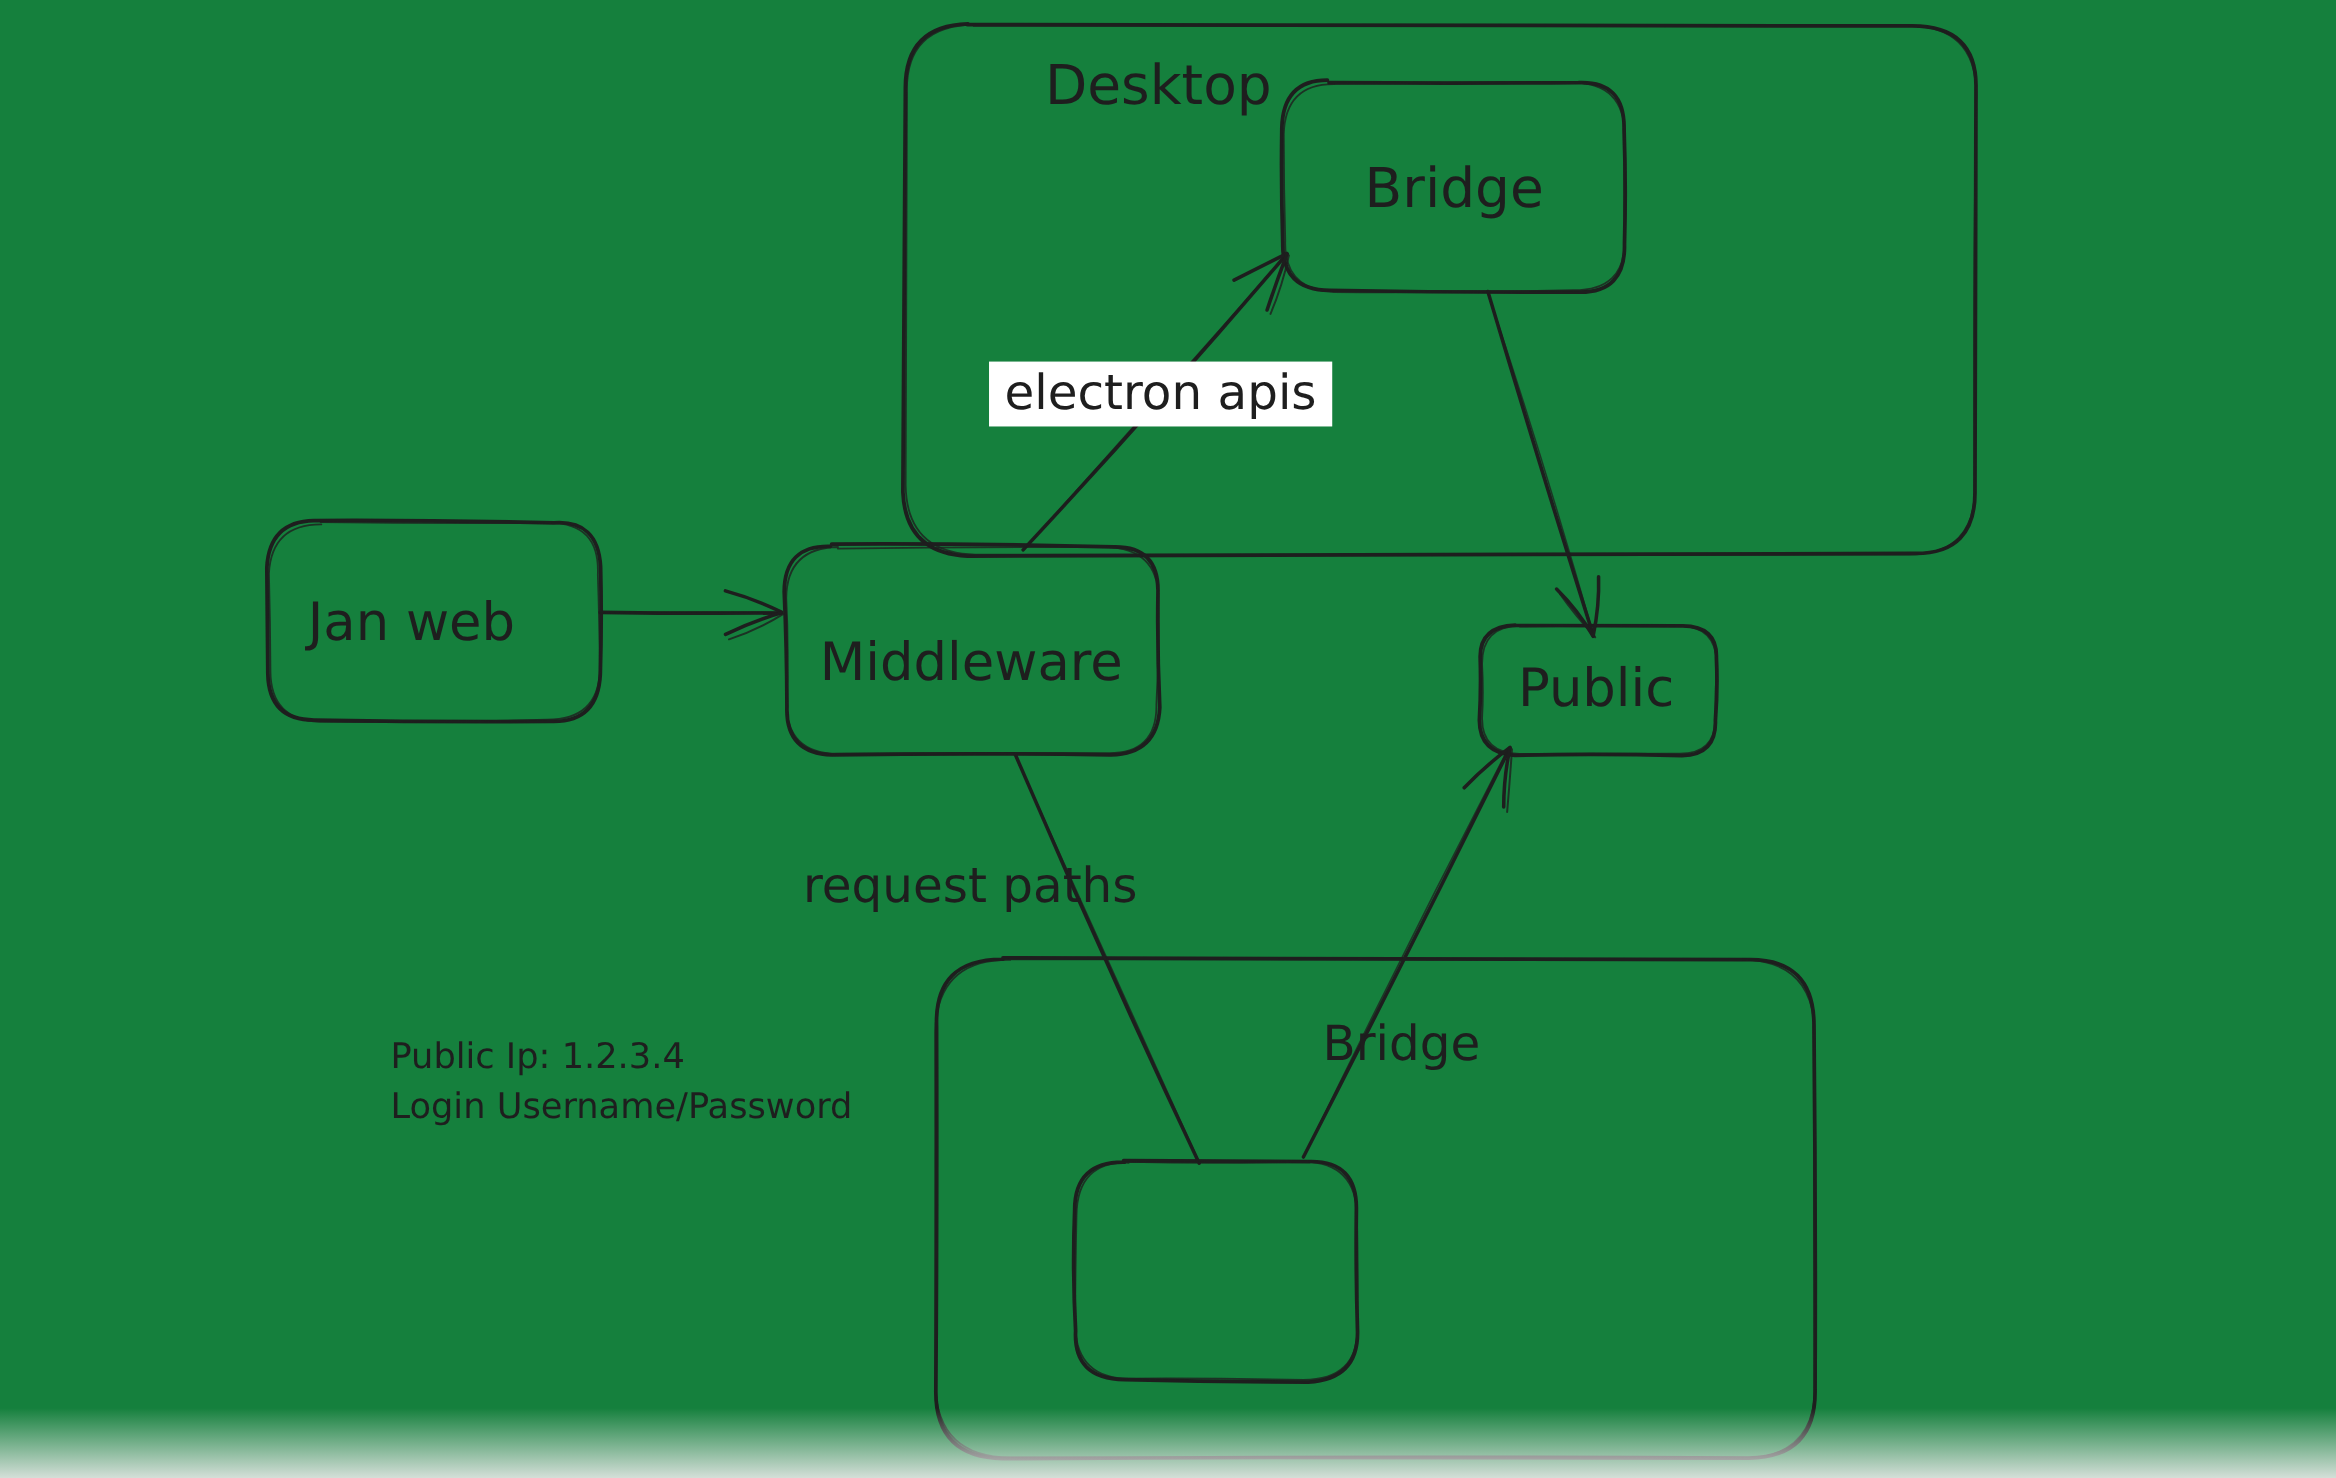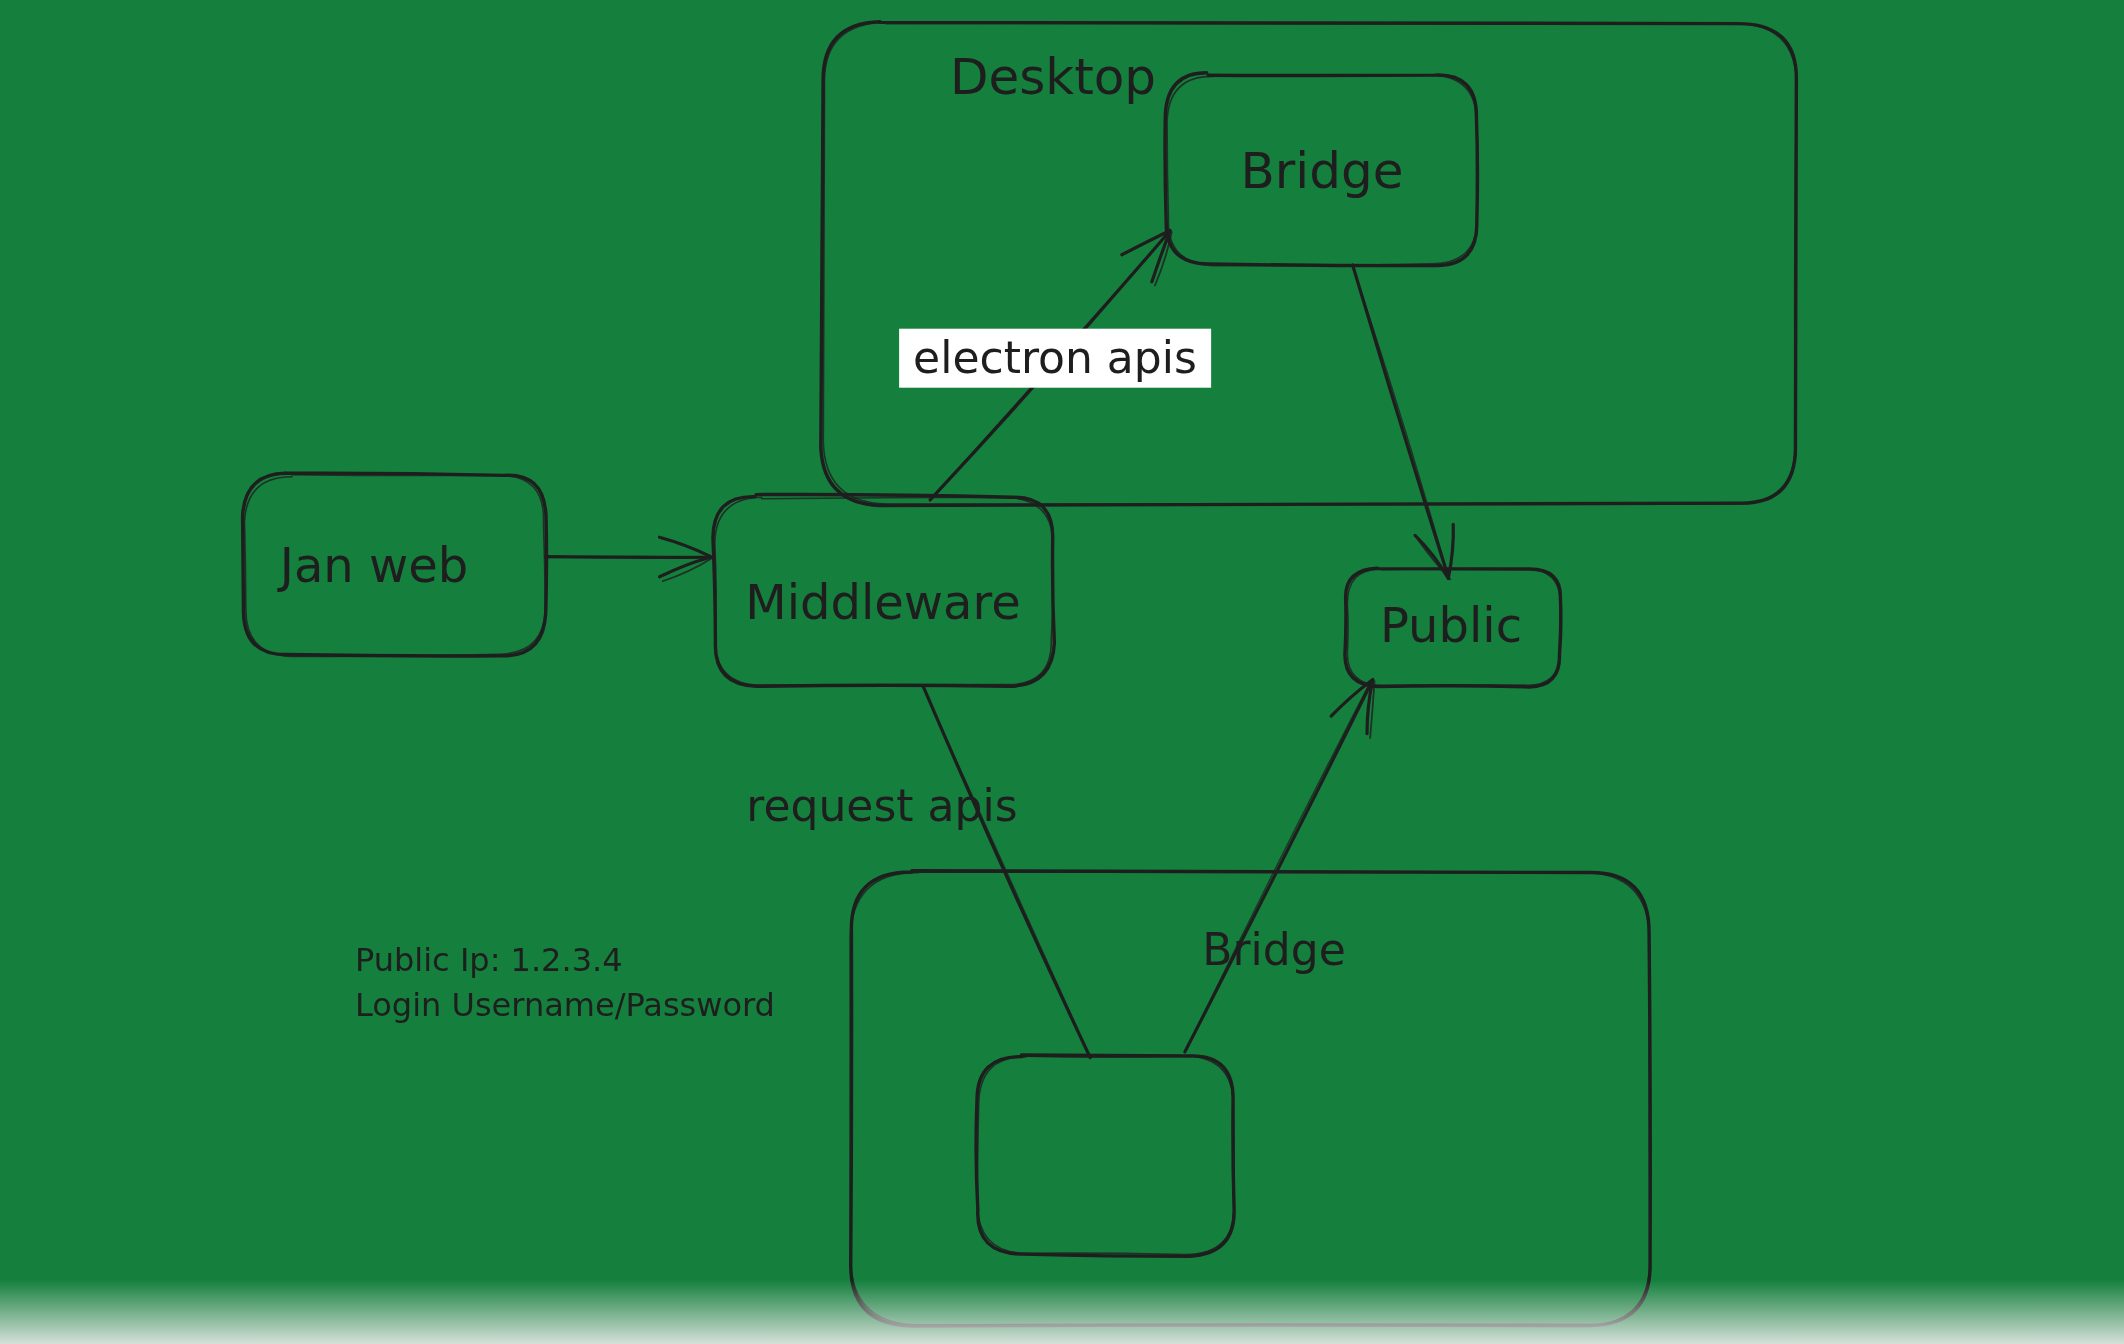--- a/index.html
+++ b/index.html
@@ -130,21 +130,21 @@
 
   <div class="lbl" style="left:1053px; top:78px; font-size:50px;">Desktop</div>
   <div class="lbl" style="left:1274px; top:950px; font-size:44px;">Bridge</div>
 
   <div class="lbl" style="left:374px; top:566px; font-size:48px;">Jan web</div>
   <div class="lbl" style="left:883px; top:592px; font-size:48px;margin-top:11px;">Middleware</div>
   <div class="lbl" style="left:1322px; top:172px; font-size:50px;">Bridge</div>
   <div class="lbl" style="left:1451px; top:626px; font-size:48px;">Public</div>
 
   <div class="lbl lbl-bg" style="left:1055px; top:358px; font-size:44px;">electron apis</div>
-  <div class="lbl" style="left:882px; top:806px; font-size:44px;">request apis</div>
+  <div class="lbl" style="left:882px; top:806px; font-size:44px;">request paths</div>
 
   <div class="annotation" style="left:355px; top:938px; font-size:32px;">
     <div>Public Ip: 1.2.3.4</div>
     <div>Login Username/Password</div>
   </div>
 
   <div class="bottom-fade"></div>
 </div>
 
 </body></html>

